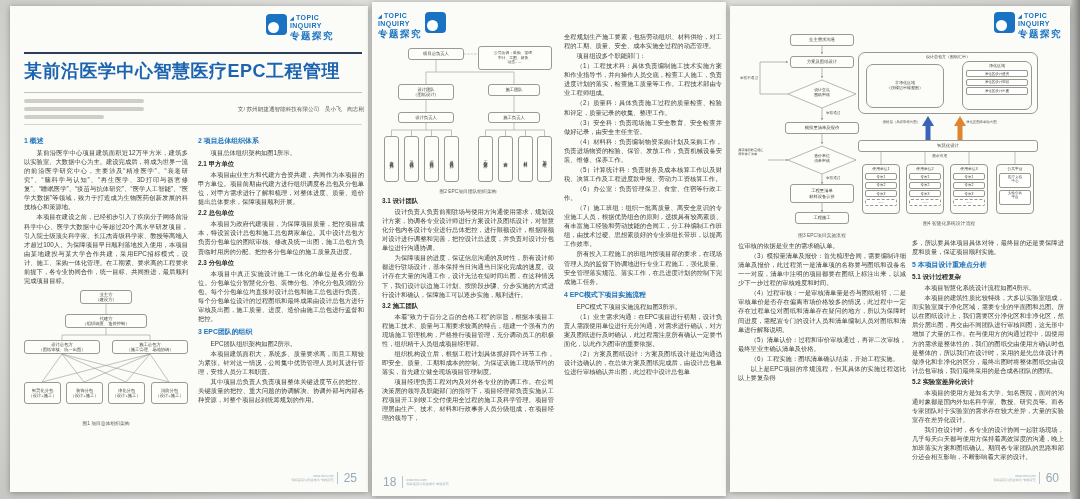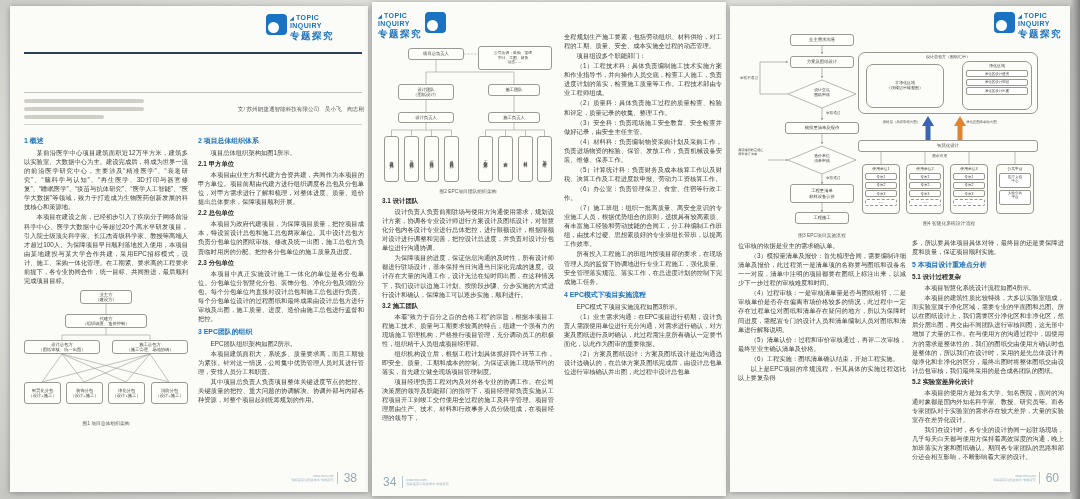--- a/index.html
+++ b/index.html
@@ -64,20 +64,21 @@
 
 <div class="page" id="p33">
   <div class="logo" style="left:256px;top:8px;">
     <div class="logo-icon"></div>
     <div>
       <div class="logo-en"><span>TOPIC</span><br><span>INQUIRY</span></div>
       <div class="logo-cn">专题探究</div>
     </div>
   </div>
   <div class="rule-top"></div>
+  <div class="title">某前沿医学中心智慧医疗EPC工程管理</div>
   <div class="rule-mid"></div>
   <div class="blur-bar" style="left:14px;top:93px;width:120px;"></div>
   <div class="blur-bar" style="left:14px;top:101px;width:120px;"></div>
   <div class="blur-bar" style="left:14px;top:109px;width:80px;"></div>
   <div class="byline">文/ 苏州朗捷通智能科技有限公司　吴小飞　阎志刚</div>
   <div class="rule-low"></div>
 
   <div class="col" style="left:14px;top:126px;width:164px;height:354px;">
     <div class="hs">1 概述</div>
     <p>某前沿医学中心项目建筑面积近12万平方米，建筑多以实验室、大数据中心为主。建设完成后，将成为世界一流的前沿医学研究中心，主要涉及“精准医学”、“衰老研究”、“脑科学与认知”、“再生医学、3D打印与器官修复”、“睡眠医学”、“疫苗与抗体研究”、“医学人工智能”、“医学大数据”等领域，致力于打造成为生物医药创新发展的科技核心和策源地。</p>
@@ -135,21 +136,21 @@
     <p>本项目建筑面积大，系统多、质量要求高，而且工期较为紧张。针对这一情况，公司集中优势管理人员对其进行管理，安排人员分工和职责。</p>
     <p>其中项目总负责人负责项目整体关键进度节点的把控、关键质量的把控、重大问题的协调解决、协调外部与内部各种资源，对整个项目起到统筹规划的作用。</p>
   </div>
 
   <div class="footer" style="right:8px;bottom:7px;">
     <div class="foot-text" style="text-align:right;">
       <div>www.ctex.com</div>
       <div>智能建筑与智慧城市·专题探究</div>
     </div>
     <div class="foot-sep"></div>
-    <div class="foot-num">38</div>
+    <div class="foot-num">25</div>
   </div>
 </div>
 
 <div class="page" id="p34">
   <div class="logo rev" style="left:6px;top:10px;">
     <div class="logo-icon"></div>
     <div>
       <div class="logo-en"><span>TOPIC</span><br><span>INQUIRY</span></div>
       <div class="logo-cn">专题探究</div>
     </div>
@@ -220,21 +221,21 @@
     <p>（6）办公室：负责管理保卫、食堂、住宿等行政工作。</p>
     <p>（7）施工班组：组织一批高质量、高安全意识的专业施工人员，根据优势组合的原则，选拔具有较高素质、有丰富施工经验和劳动技能的合同工，分工种编制工作班组，由技术过硬、思想素质好的专业班组长带班，以提高工作效率。</p>
     <p>所有投入工程施工的班组均按项目部的要求，在现场管理人员的监督下协调地进行专业工程施工，强化质量、安全管理落实规范、落实工作，在总进度计划的控制下完成施工任务。</p>
     <div class="hs">4 EPC模式下项目实施流程</div>
     <p>EPC模式下项目实施流程如图3所示。</p>
     <p>（1）业主需求沟通：在EPC项目进行初期，设计负责人需跟使用单位进行充分沟通，对需求进行确认，对方案及图纸进行及时确认，此过程需注意所有确认一定要书面化，以此作为图审的重要依据。</p>
     <p>（2）方案及图纸设计：方案及图纸设计是边沟通边设计边确认的，在总体方案及图纸完成后，由设计总包单位进行审核确认并出图，此过程中设计总包单</p>
   </div>
 
   <div class="footer" style="left:8px;bottom:7px;">
-    <div class="foot-num">34</div>
+    <div class="foot-num">18</div>
     <div class="foot-sep"></div>
     <div class="foot-text">
       <div>www.ctex.com</div>
       <div>智能建筑与智慧城市·专题探究</div>
     </div>
   </div>
 </div>
 
 <div class="page" id="p35">
   <div class="logo" style="right:8px;top:6px;">

